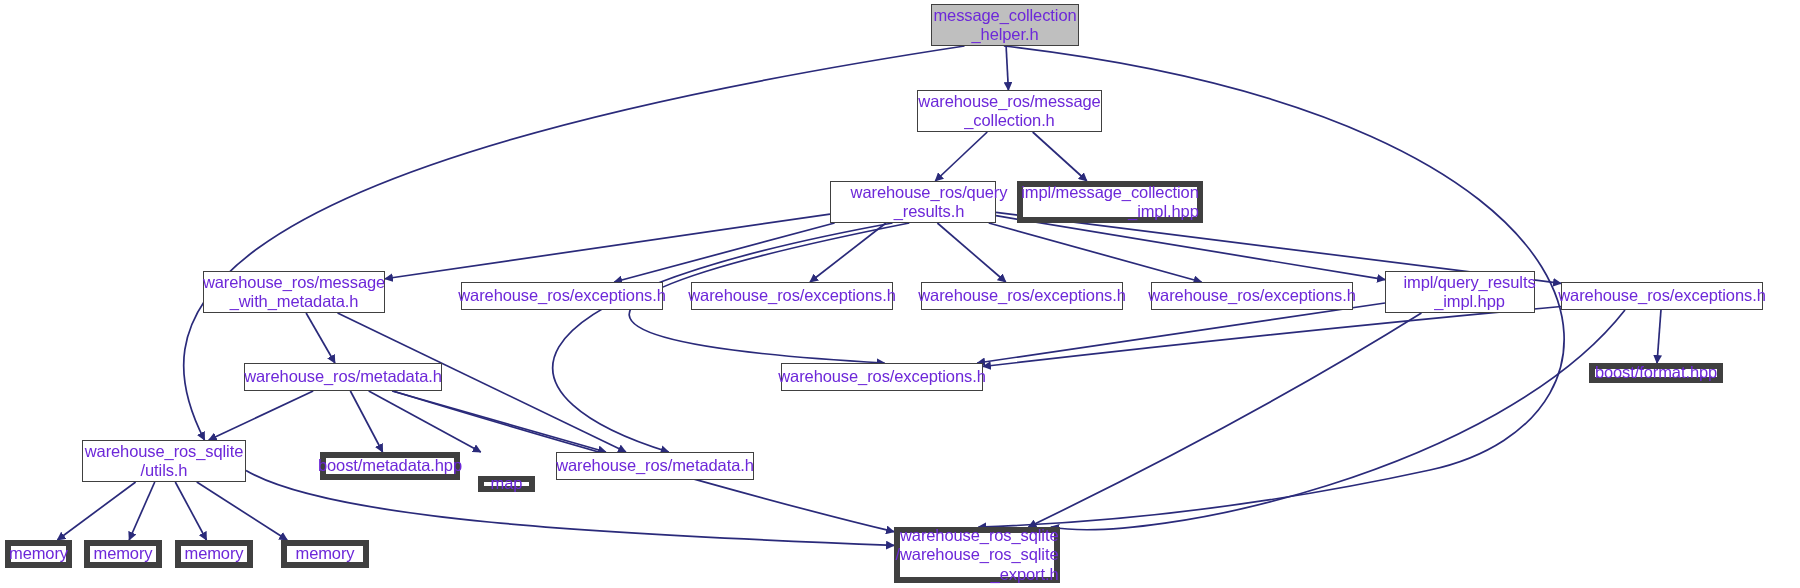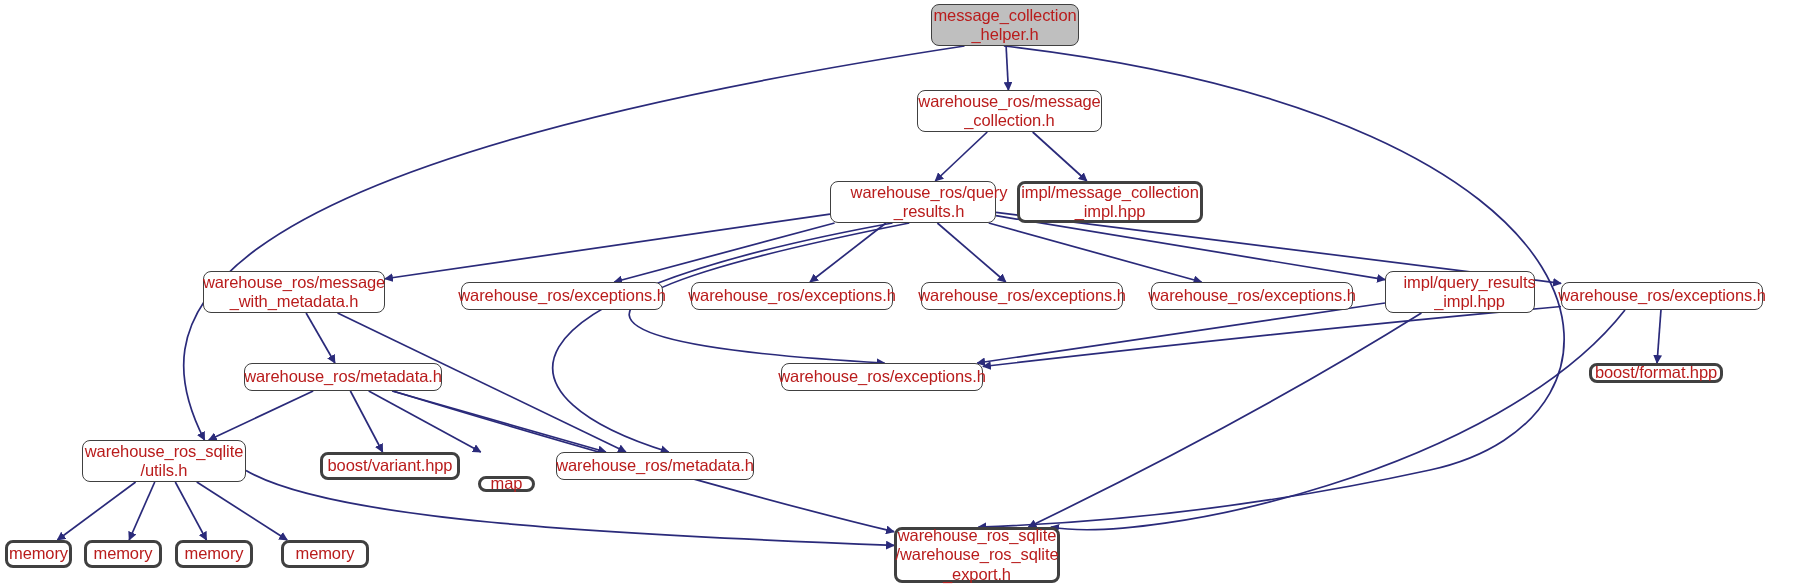--- a/index.html
+++ b/index.html
@@ -22,30 +22,30 @@
     width: 1800px;
     height: 588px;
   }
   .node {
     position: absolute;
     box-sizing: border-box;
     display: flex;
     align-items: center;
     justify-content: center;
     text-align: center;
-    color: #b91c1c;
+    color: #6d28d9;
     font-size: 16.5px;
     line-height: 1.16;
     white-space: pre-line;
     letter-spacing: -0.1px;
     background: #ffffff;
-    border-radius: 8px;
   }
   .node.thin {
-    border: 3px solid #404040;
+    border: 6px solid #404040;
+    text-align: right;
   }
   .node.thick {
     border: 1.6px solid #404040;
   }
   .node.current {
     background: #bfbfbf;
     border: 1.6px solid #404040;
   }
 </style>
 </head>
@@ -110,21 +110,21 @@
       <div class="node thick" style="left: 921px; top: 282px; width: 202px; height: 28px;">warehouse_ros/exceptions.h</div>
       <div class="node thick" style="left: 1151px; top: 282px; width: 202px; height: 28px;">warehouse_ros/exceptions.h</div>
       <div class="node thick" style="left: 1385px; top: 271px; width: 150px; height: 42px; padding-left: 19px;">impl/query_results
 _impl.hpp</div>
       <div class="node thick" style="left: 1561px; top: 282px; width: 202px; height: 28px;">warehouse_ros/exceptions.h</div>
       <div class="node thick" style="left: 244px; top: 363px; width: 198px; height: 28px;">warehouse_ros/metadata.h</div>
       <div class="node thick" style="left: 781px; top: 363px; width: 202px; height: 28px;">warehouse_ros/exceptions.h</div>
       <div class="node thin" style="left: 1589px; top: 363px; width: 134px; height: 20px;">boost/format.hpp</div>
       <div class="node thick" style="left: 82px; top: 440px; width: 164px; height: 42px;">warehouse_ros_sqlite
 /utils.h</div>
-      <div class="node thin" style="left: 320px; top: 452px; width: 140px; height: 28px;">boost/variant.hpp</div>
+      <div class="node thin" style="left: 320px; top: 452px; width: 140px; height: 28px;">boost/metadata.hpp</div>
       <div class="node thin" style="left: 478px; top: 452px; width: 57px; height: 16px; margin-top: 24px;">map</div>
       <div class="node thick" style="left: 556px; top: 452px; width: 198px; height: 28px;">warehouse_ros/metadata.h</div>
       <div class="node thin" style="left: 5px; top: 540px; width: 67px; height: 28px;">memory</div>
       <div class="node thin" style="left: 84px; top: 540px; width: 78px; height: 28px;">memory</div>
       <div class="node thin" style="left: 175px; top: 540px; width: 78px; height: 28px;">memory</div>
       <div class="node thin" style="left: 281px; top: 540px; width: 88px; height: 28px;">memory</div>
       <div class="node thin" style="left: 894px; top: 527px; width: 166px; height: 56px;">warehouse_ros_sqlite
 /warehouse_ros_sqlite
 _export.h</div>
     </div>

